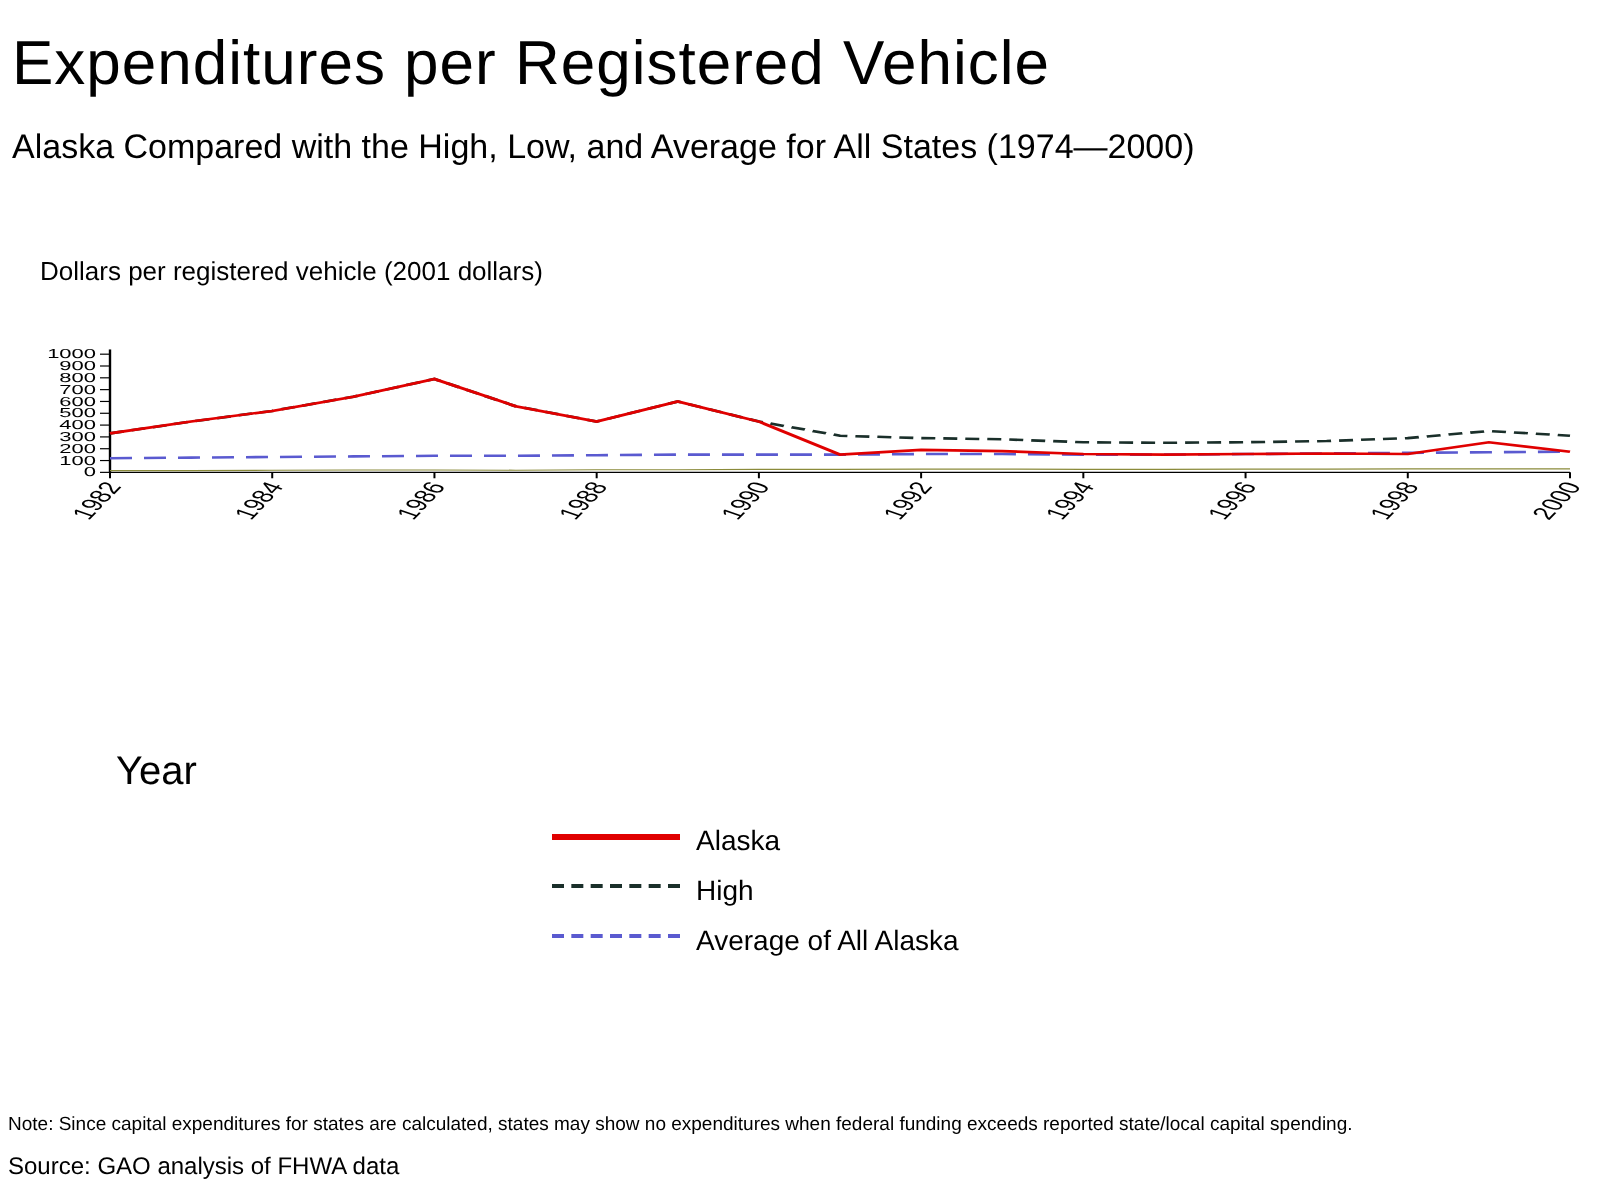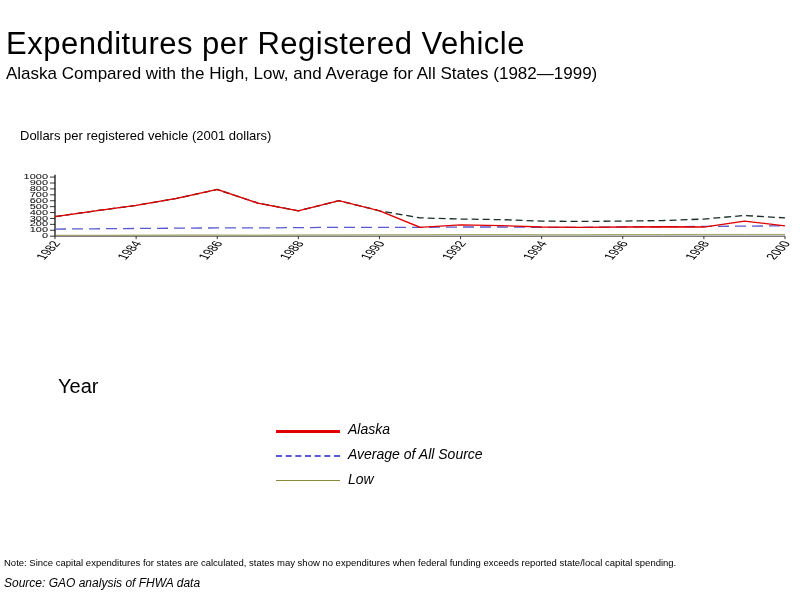--- a/index.html
+++ b/index.html
@@ -15,21 +15,20 @@
     color: #000000;
     overflow: hidden;
   }
   #page-title {
     position: absolute;
     left: 6px;
     top: 14px;
     font-size: 31px;
     letter-spacing: 0.5px;
     white-space: nowrap;
-    margin-top: 12px;
   }
   #page-subtitle {
     position: absolute;
     left: 6px;
     top: 64px;
     font-size: 17px;
     white-space: nowrap;
   }
   #y-axis-caption {
     position: absolute;
@@ -52,23 +51,22 @@
     font-size: 20px;
   }
   #legend {
     position: absolute;
     left: 276px;
     top: 412px;
     width: 420px;
   }
   .legend-row {
     display: flex;
-    align-items: flex-end;
+    align-items: flex-start;
     height: 25px;
-    font-style: italic;
   }
   .legend-swatch {
     width: 64px;
     height: 12px;
     position: relative;
     flex: 0 0 auto;
   }
   .legend-swatch .bar {
     position: absolute;
     left: 0;
@@ -87,28 +85,27 @@
     top: 557px;
     font-size: 9.5px;
     white-space: nowrap;
   }
   #source {
     position: absolute;
     left: 4px;
     top: 576px;
     font-size: 12px;
     white-space: nowrap;
-    font-style: italic;
   }
 </style>
 </head>
 <body>
 
 <div id="page-title">Expenditures per Registered Vehicle</div>
-<div id="page-subtitle">Alaska Compared with the High, Low, and Average for All States (1982—1999)</div>
+<div id="page-subtitle">Alaska Compared with the High, Low, and Average for All States (1974—2000)</div>
 <div id="y-axis-caption">Dollars per registered vehicle (2001 dollars)</div>
 
 <svg id="plot" viewBox="0 0 800 220" width="800" height="220" preserveAspectRatio="none">
   <g id="chart-root">
       <line x1="55" y1="8" x2="55" y2="112" stroke="#000" stroke-width="1.2"></line>
       <line x1="55" y1="112" x2="785" y2="112" stroke="#000" stroke-width="1.2"></line>
       <line x1="50" y1="112" x2="55" y2="112" stroke="#000" stroke-width="1"></line>
       <text x="48" y="115.5" text-anchor="end" font-size="11" font-family="&quot;Liberation Sans&quot;, sans-serif" fill="#000">0</text>
       <line x1="50" y1="102" x2="55" y2="102" stroke="#000" stroke-width="1"></line>
       <text x="48" y="105.5" text-anchor="end" font-size="11" font-family="&quot;Liberation Sans&quot;, sans-serif" fill="#000">100</text>
@@ -161,26 +158,26 @@
 
 <div id="legend">
   <div class="legend-row">
     <span class="legend-swatch">
       <span class="bar" style="border-top:3px solid #e00000;"></span>
     </span>
     <span class="legend-label">Alaska</span>
   </div>
   <div class="legend-row">
     <span class="legend-swatch">
-      <span class="bar" style="border-top:2.5px dashed #5a5ad0;"></span>
+      <span class="bar" style="border-top:2.5px dashed #1a2f2a;"></span>
     </span>
-    <span class="legend-label">Average of All Source</span>
+    <span class="legend-label">High</span>
   </div>
   <div class="legend-row">
     <span class="legend-swatch">
-      <span class="bar" style="border-top:1px solid #8a8a3a;"></span>
+      <span class="bar" style="border-top:2.5px dashed #5a5ad0;"></span>
     </span>
-    <span class="legend-label">Low</span>
+    <span class="legend-label">Average of All Alaska</span>
   </div>
 </div>
 
 <div id="note">Note: Since capital expenditures for states are calculated, states may show no expenditures when federal funding exceeds reported state/local capital spending.</div>
 <div id="source">Source: GAO analysis of FHWA data</div>
 
 </body></html>

